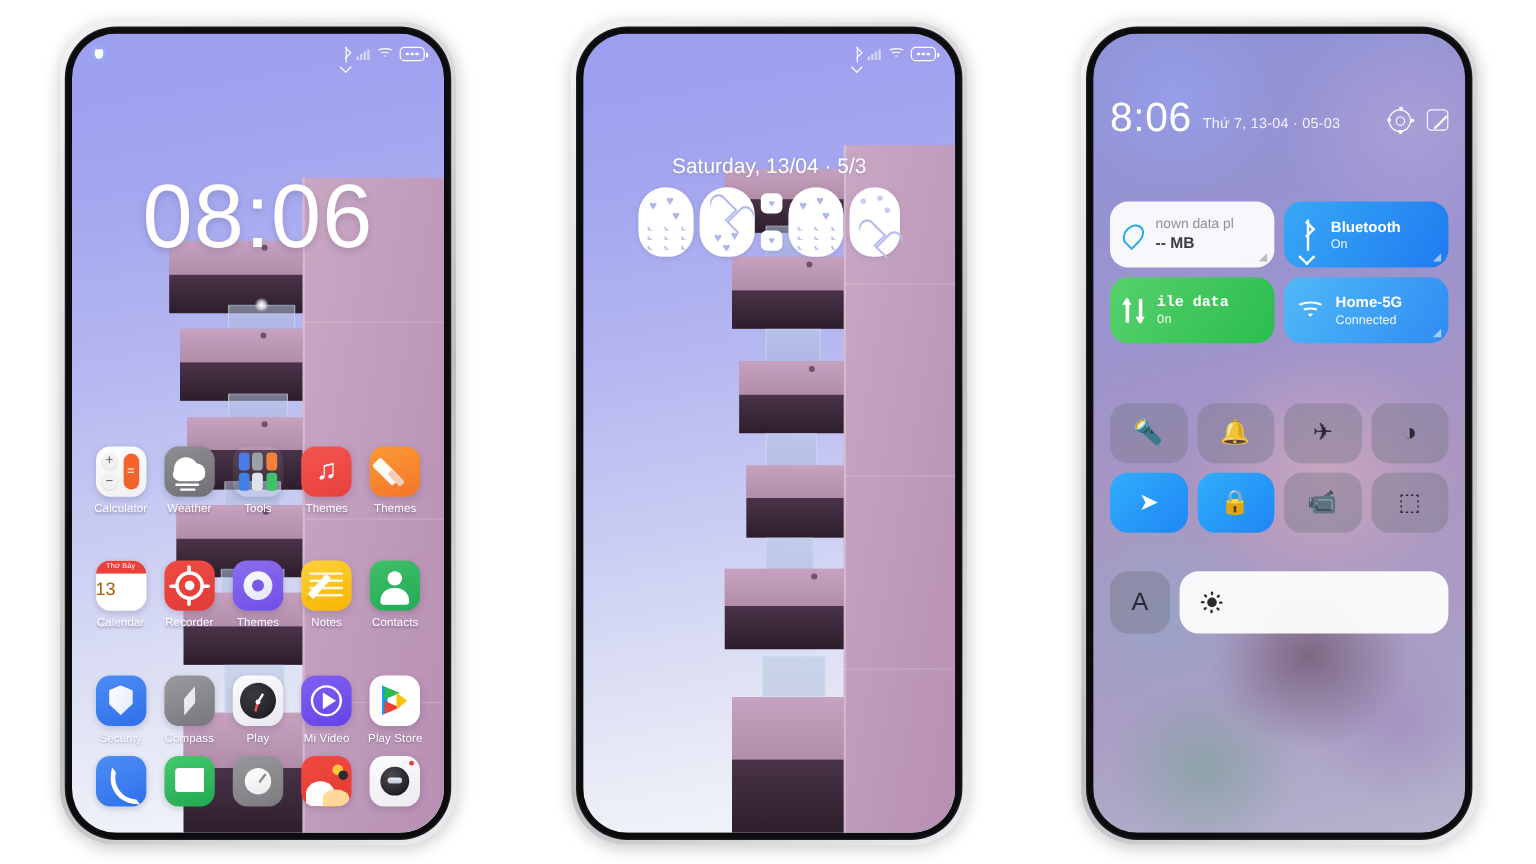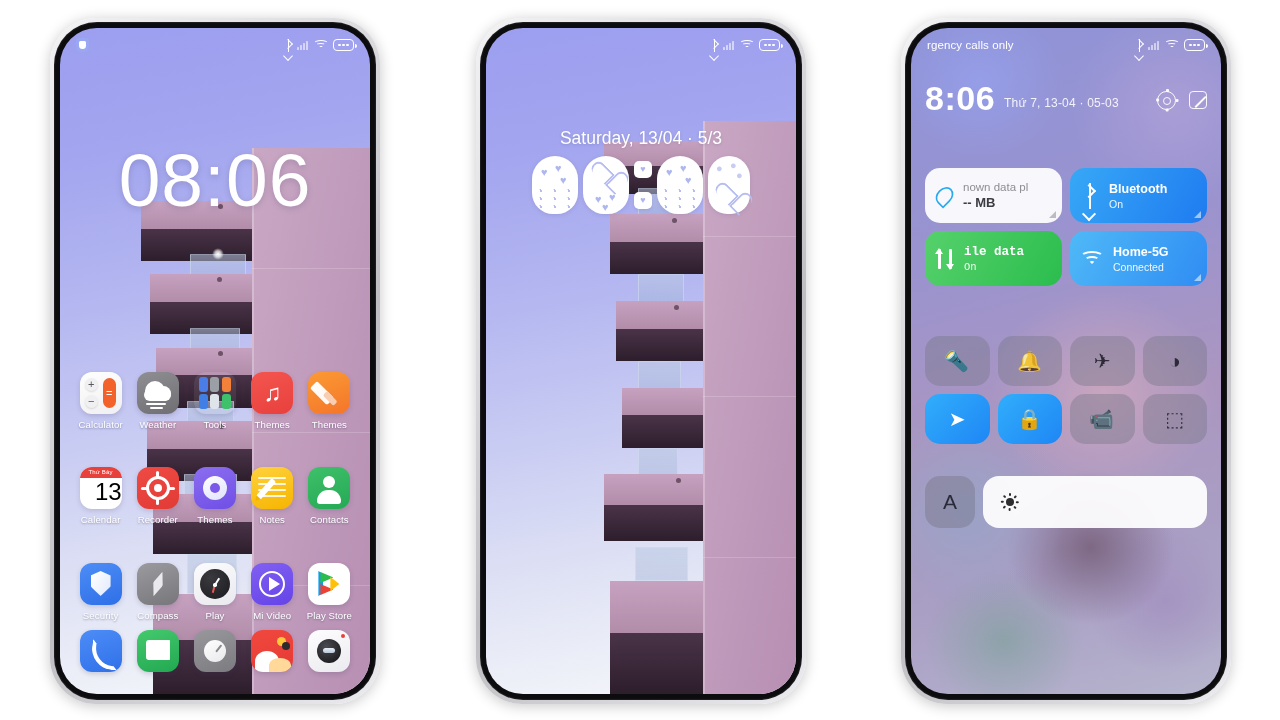--- a/index.html
+++ b/index.html
@@ -120,22 +120,22 @@
 
   .ic-themes { background:linear-gradient(160deg,#fb9a34,#f4752a); }
   .ic-themes .brush{position:absolute;left:9px;top:9px;width:24px;height:10px;background:#fff;
                     border-radius:2px;transform:rotate(45deg);transform-origin:left top;opacity:.96}
   .ic-themes .handle{position:absolute;left:19px;top:19px;width:15px;height:6px;background:#f9cdb2;
                     border-radius:2px;transform:rotate(45deg);transform-origin:left top;}
 
   .ic-cal { background:#fff; }
   .ic-cal .hd{position:absolute;left:0;right:0;top:0;height:11px;background:#e8413c;color:#fff;
               font-size:6px;text-align:center;line-height:11px;letter-spacing:.2px}
-  .ic-cal .dy{position:absolute;left:0;right:0;top:12px;bottom:3px;color:#000000;font-size:24px;
-              text-align:right;line-height:26px}
+  .ic-cal .dy{position:absolute;left:0;right:0;top:12px;bottom:3px;color:#a16207;font-size:15px;
+              text-align:left;line-height:26px}
 
   .ic-rec { background:linear-gradient(160deg,#ef4a44,#e23b36); }
   .ic-rec .ring{position:absolute;left:9px;top:9px;width:24px;height:24px;border-radius:50%;
                 border:3px solid #fff;}
   .ic-rec .dot{position:absolute;left:17px;top:17px;width:8px;height:8px;border-radius:50%;background:#fff}
   .ic-rec s{position:absolute;background:#fff;border-radius:2px}
   .ic-rec s.a{left:19.5px;top:4px;width:3px;height:7px}
   .ic-rec s.b{left:19.5px;bottom:4px;width:3px;height:7px}
   .ic-rec s.c{left:4px;top:19.5px;width:7px;height:3px}
   .ic-rec s.d{right:4px;top:19.5px;width:7px;height:3px}
@@ -257,21 +257,21 @@
        radial-gradient(150px 140px at 85% 12%, rgba(175,160,215,.8), transparent 70%),
        radial-gradient(160px 150px at 62% 55%, rgba(210,170,190,.75), transparent 70%),
        radial-gradient(140px 140px at 18% 72%, rgba(150,165,200,.8), transparent 72%),
        radial-gradient(120px 110px at 58% 78%, rgba(90,60,80,.55), transparent 70%),
        radial-gradient(110px 100px at 30% 92%, rgba(110,160,140,.5), transparent 72%),
        radial-gradient(110px 100px at 82% 86%, rgba(160,140,190,.7), transparent 72%),
        linear-gradient(165deg,#8f93d8 0%,#9a93cf 32%,#ab96c0 58%,#a99ec4 78%,#b6b4cd 100%);
      filter:blur(0px); }
   .cc-head { position:absolute; top:40px; left:0; right:0; }
   .cc-timerow { display:flex; align-items:flex-end; padding:14px 14px 0 14px; gap:9px; }
-  .cc-time { color:#fff; font-size:34px; font-weight:700; line-height:.95; letter-spacing:.5px; }
+  .cc-time { color:#fff; font-size:34px; font-weight:400; line-height:.95; letter-spacing:.5px; }
   .cc-sub { color:rgba(255,255,255,.88); font-size:12px; padding-bottom:4px; letter-spacing:.2px; }
   .cc-acts { margin-left:auto; display:flex; gap:13px; padding-bottom:4px; }
   .gear { width:19px; height:19px; border-radius:50%; border:1.8px solid rgba(255,255,255,.92);
           position:relative; }
   .gear:after { content:""; position:absolute; left:4.5px; top:4.5px; width:6px; height:6px;
           border-radius:50%; border:1.8px solid rgba(255,255,255,.92); }
   .gear i { position:absolute; left:8px; top:-3.5px; width:2.6px; height:3.4px;
           background:rgba(255,255,255,.92); border-radius:1px; }
   .gear i:nth-child(2){transform:rotate(90deg);transform-origin:1.3px 11.2px}
   .gear i:nth-child(3){transform:rotate(180deg);transform-origin:1.3px 11.2px}
@@ -695,46 +695,20 @@
     </div>
    </div>
   </div>
 
   <div class="phone" id="phone3">
    <div class="bezel">
     <div class="screen">
 
       <div class="cc-blur"></div>
 
-      <div class="statusbar">
-        <div class="sb-left">
-          <span class="sb-text">rgency calls only</span>
-        </div>
-        <div class="sb-right">
-          <span class="ic-bt">
-                <i></i>
-              </span>
-          <span class="ic-sig">
-                <span></span>
-                <span></span>
-                <span></span>
-                <span></span>
-              </span>
-          <span class="ic-wifi">
-                <b></b>
-                <i></i>
-                <u></u>
-              </span>
-          <span class="ic-batt">
-                <s></s>
-                <s></s>
-                <s></s>
-              </span>
-        </div>
-      </div>
 
       <div class="cc-head">
         <div class="cc-timerow">
           <div class="cc-time">8:06</div>
           <div class="cc-sub">Thứ 7, 13-04 · 05-03</div>
           <div class="cc-acts">
             <div class="gear">
                   <i></i>
                   <i></i>
                   <i></i>

